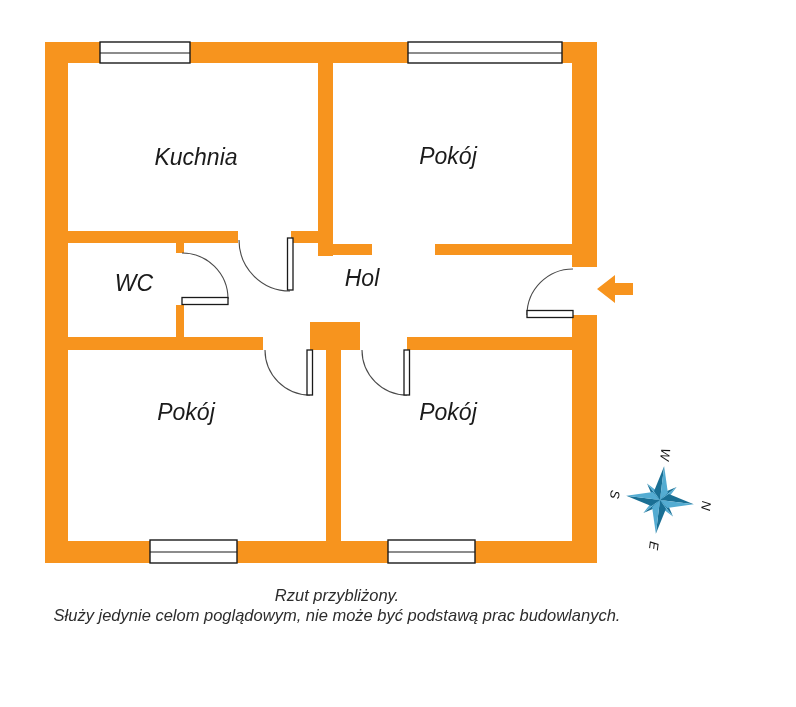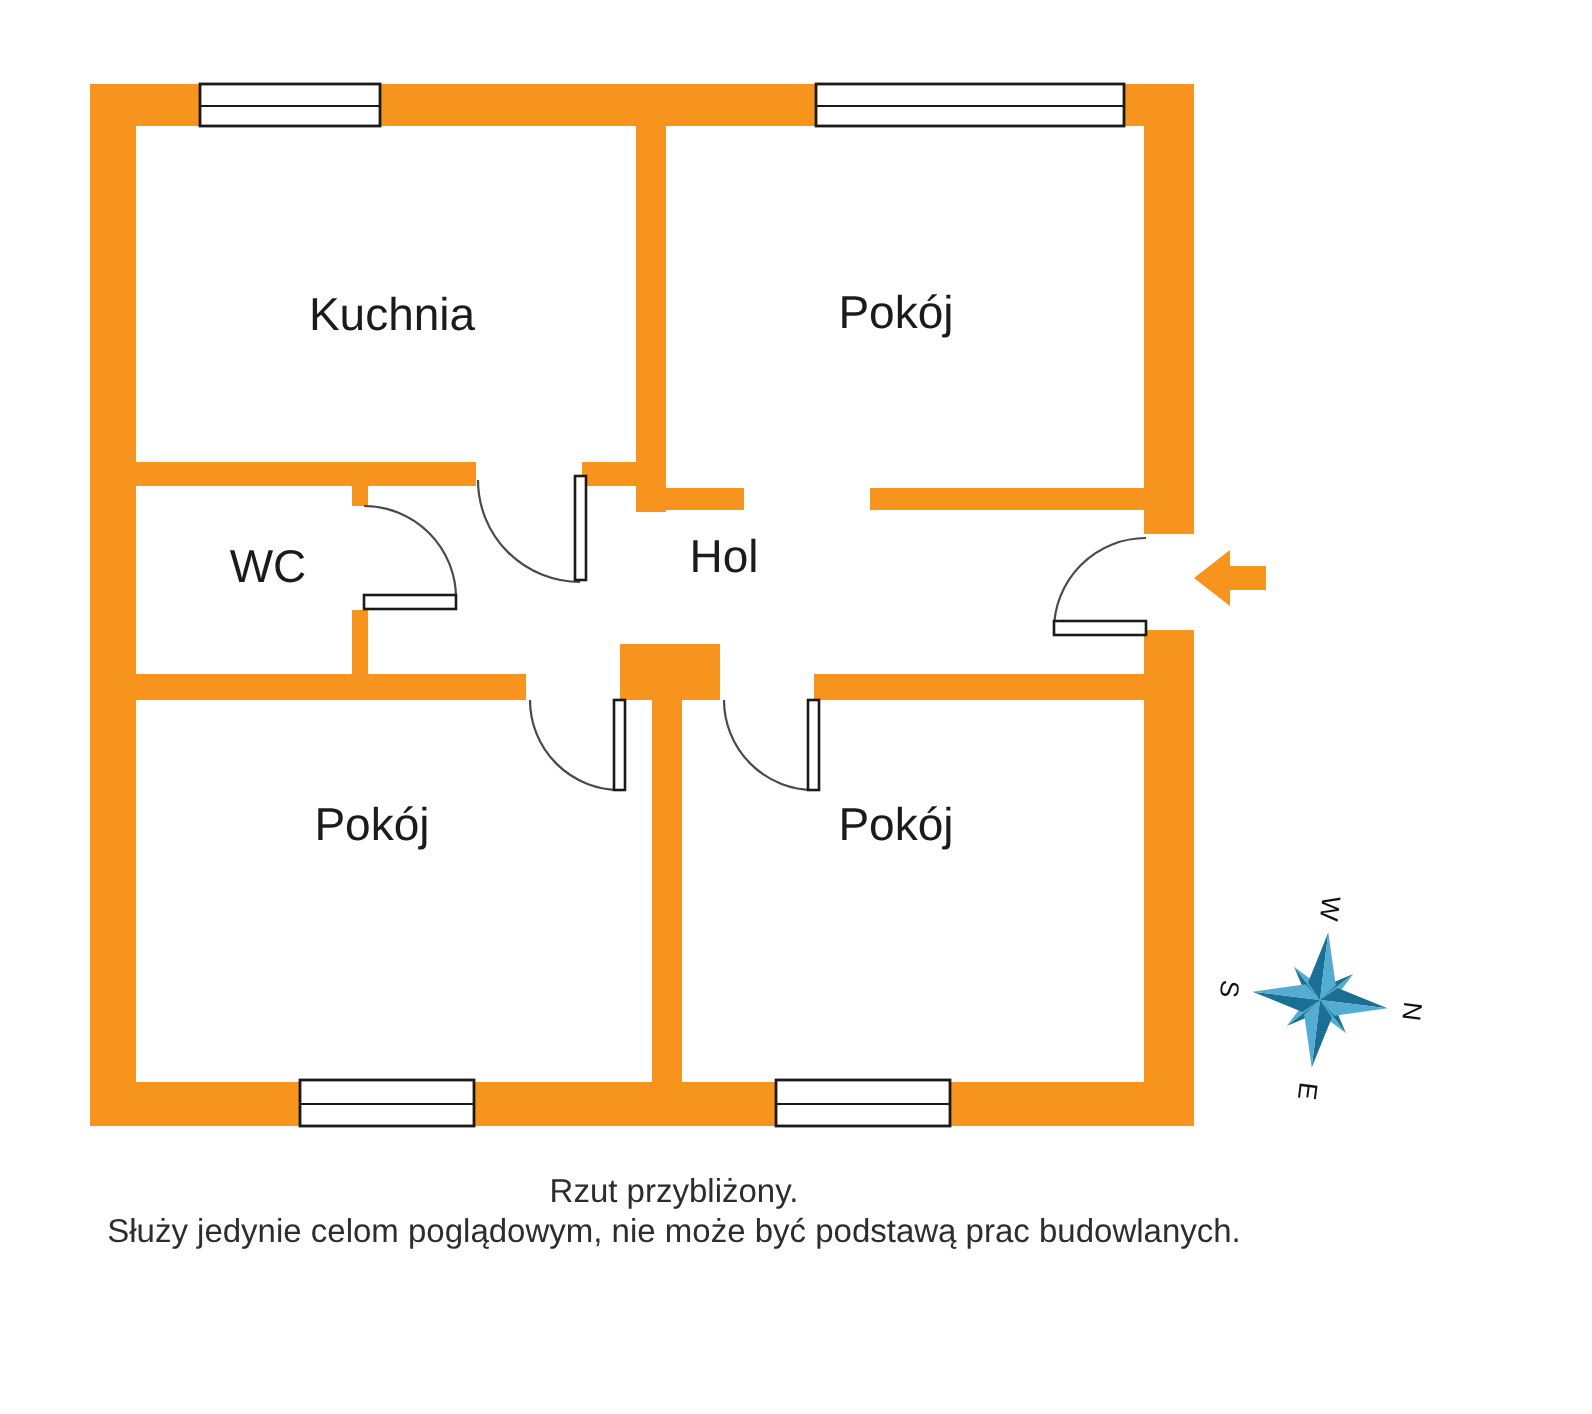--- a/index.html
+++ b/index.html
@@ -8,20 +8,21 @@
     background: #ffffff;
     width: 796px;
     height: 707px;
     overflow: hidden;
     font-family: "Liberation Sans", sans-serif;
   }
   #plan-wrapper {
     position: relative;
     width: 796px;
     height: 499px;
+    font-style: italic;
   }
   svg { display: block; }
   .wall { fill: #F7941E; }
   .window-glass { fill: #ffffff; stroke: #1a1a1a; stroke-width: 1.4; }
   .window-line { stroke: #1a1a1a; stroke-width: 1.1; }
   .door-leaf { fill: #ffffff; stroke: #1a1a1a; stroke-width: 1.3; }
   .door-arc { fill: none; stroke: #4a4a4a; stroke-width: 1.1; }
   .room-label {
     fill: #1b1b1b;
     font-size: 23px;

